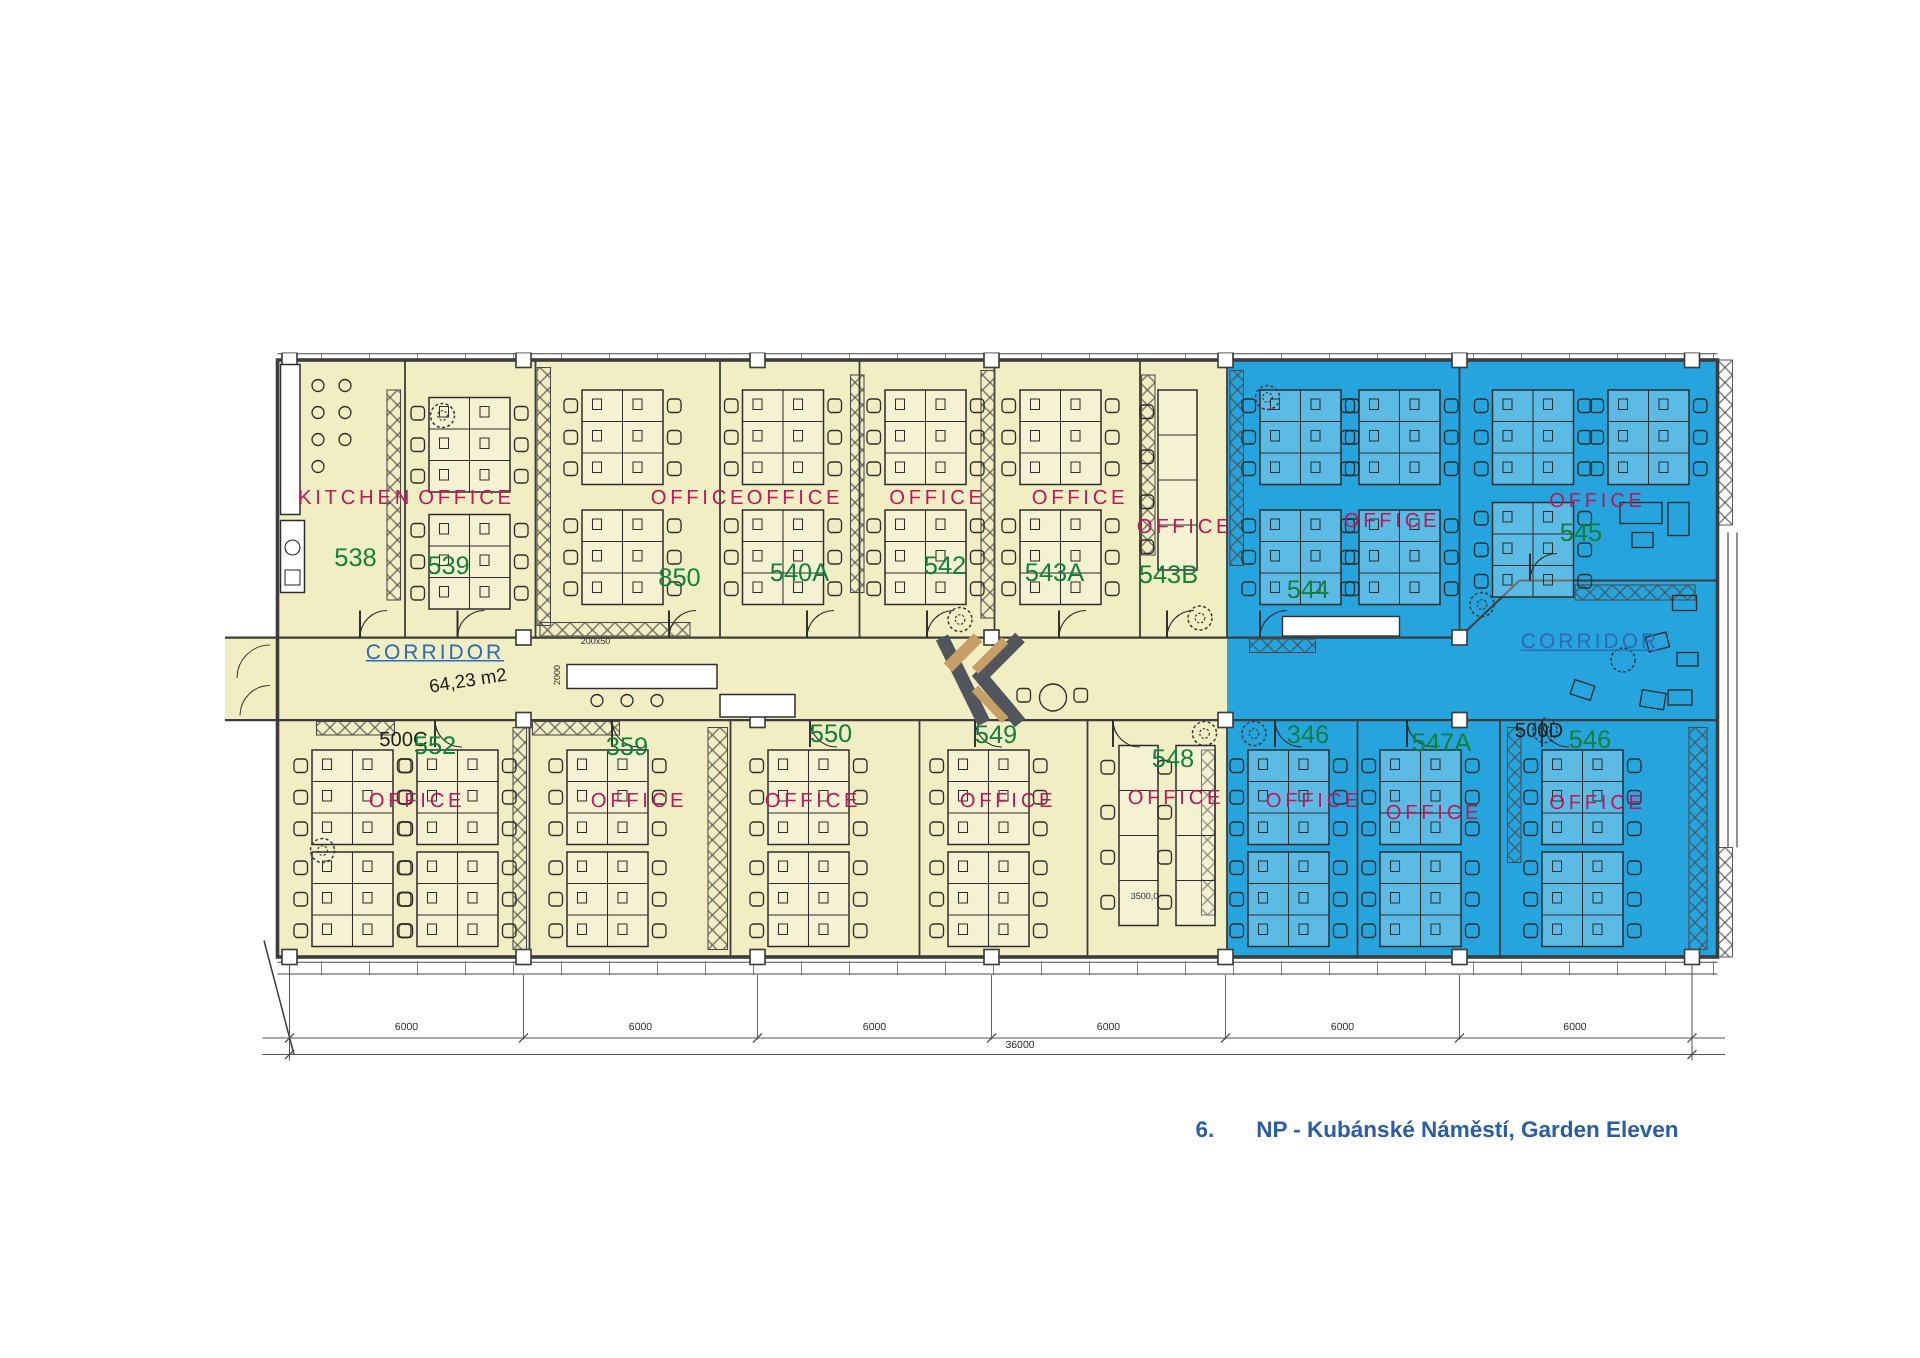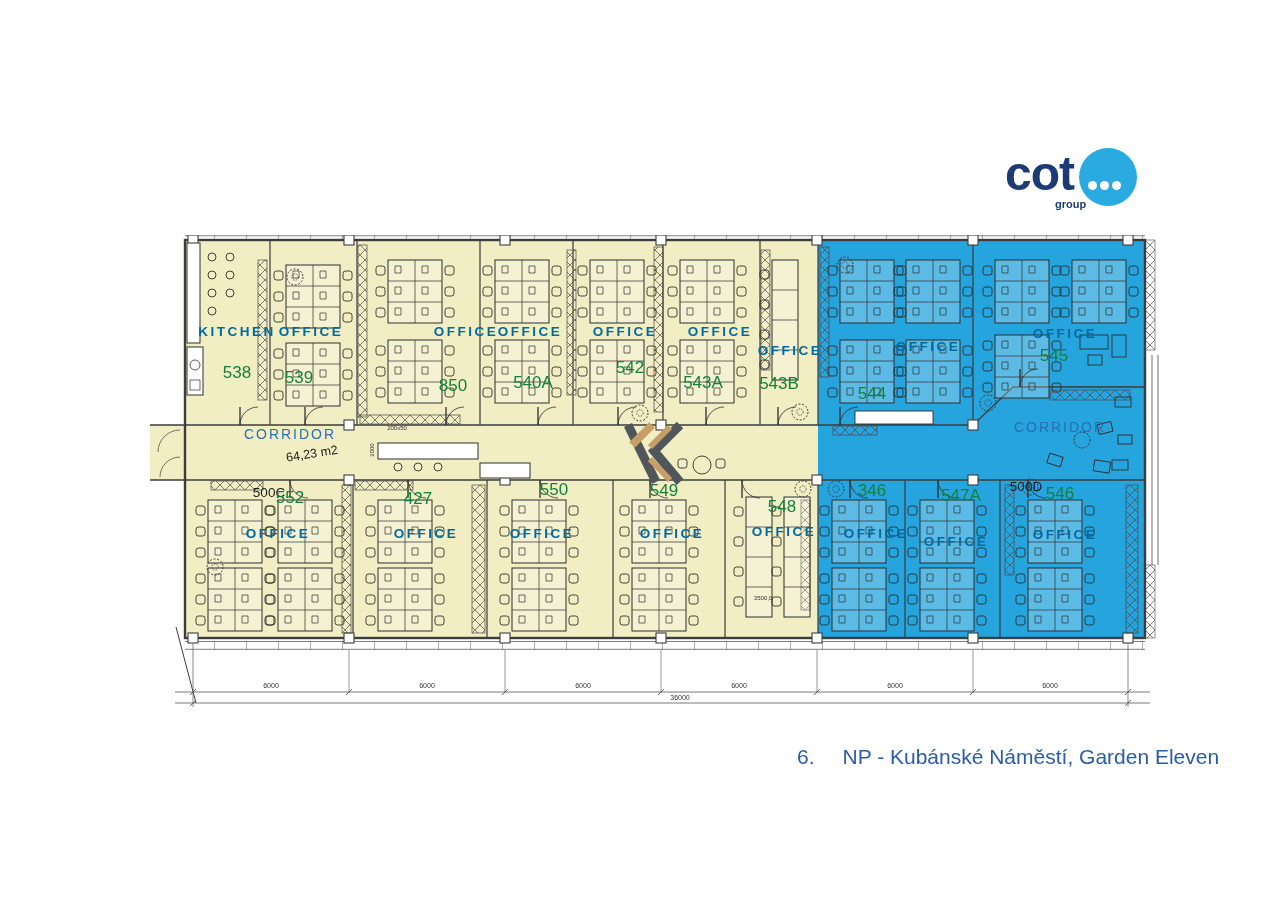--- a/index.html
+++ b/index.html
@@ -11,51 +11,42 @@
   #logo{position:absolute;left:1005px;top:148px;width:140px;height:70px;}
   #logo .brand{position:absolute;left:0;top:2px;font-size:48px;font-weight:800;
                letter-spacing:-1px;color:#1c3b76;line-height:1;}
   #logo .sub{position:absolute;left:50px;top:50px;font-size:11px;font-weight:700;color:#1c3b76;}
   #logo .ball{position:absolute;left:74px;top:0px;width:58px;height:58px;border-radius:50%;
               background:#29abe2;}
   #logo .ball i{position:absolute;top:33px;width:9px;height:9px;border-radius:50%;background:#ffffff;}
   #logo .ball i.d1{left:9px}#logo .ball i.d2{left:21px}#logo .ball i.d3{left:33px}
 
   
-  #caption{position:absolute;left:797px;top:745px;font-size:21px;font-weight:400;
+  #caption{position:absolute;left:797px;top:745px;font-size:15px;font-weight:700;
            color:#2a5ca8;white-space:nowrap;}
   #caption .idx{display:inline-block;margin-right:28px;}
 
   
   #plan{position:absolute;left:150px;top:235px;width:1015px;height:485px;}
   #plan svg{position:absolute;left:0;top:0;}
   .lbl{position:absolute;transform:translate(-50%,-50%);white-space:nowrap;line-height:1;}
-  .type{font-size:13.5px;letter-spacing:2.5px;color:#0369a1;font-weight:700;text-align:center;}
+  .type{font-size:13.5px;letter-spacing:2.5px;color:#be185d;font-weight:400;text-align:center;}
   .num{font-size:17px;color:#15803d;}
-  .cor{font-size:14px;letter-spacing:2px;color:#2e6cb4;}
+  .cor{font-size:14px;letter-spacing:2px;color:#2e6cb4;text-decoration:underline;}
   .cnum{font-size:13.5px;color:#1b1b1b;margin-top:44px;}
   .area{font-size:12.5px;color:#1b1b1b;transform:translate(-50%,-50%) rotate(-9deg);}
   .dim{font-size:7px;color:#333;}
   .ann{font-size:6px;color:#333;}
   .vert{transform:translate(-50%,-50%) rotate(-90deg);}
 </style>
 </head>
 <body>
 
 <div id="stage">
 
-  <div id="logo">
-    <div class="brand">cot</div>
-    <div class="sub">group</div>
-    <div class="ball">
-      <i class="d1"></i>
-        <i class="d2"></i>
-        <i class="d3"></i>
-    </div>
-  </div>
 
   <div id="plan">
 
     <svg width="1015" height="485" viewBox="0 0 1015 485">
       <defs>
         <pattern id="hatchX" width="10" height="10" patternUnits="userSpaceOnUse">
           <path d="M0,0L10,10M10,0L0,10" stroke="#4a4a4a" stroke-width="0.7" fill="none"></path>
         </pattern>
         <pattern id="winTick" width="32" height="10" patternUnits="userSpaceOnUse">
           <path d="M0,0V10" stroke="#4a4a4a" stroke-width="0.9"></path>
@@ -302,39 +293,39 @@
 
     <div class="lbl type" style="left:87px;top:97px">KITCHEN</div>
     <div class="lbl num" style="left:87px;top:137px">538</div>
     <div class="lbl type" style="left:161px;top:97px">OFFICE</div>
     <div class="lbl num" style="left:149px;top:142px">539</div>
     <div class="lbl type" style="left:316px;top:97px">OFFICE</div>
     <div class="lbl num" style="left:303px;top:150px">850</div>
     <div class="lbl type" style="left:380px;top:97px">OFFICE</div>
     <div class="lbl num" style="left:383px;top:147px">540A</div>
     <div class="lbl type" style="left:475px;top:97px">OFFICE</div>
-    <div class="lbl num" style="left:480px;top:132px">542</div>
+    <div class="lbl num" style="left:480px;top:142px">542</div>
     <div class="lbl type" style="left:570px;top:97px">OFFICE</div>
     <div class="lbl num" style="left:553px;top:147px">543A</div>
     <div class="lbl type" style="left:640px;top:116px">OFFICE</div>
     <div class="lbl num" style="left:629px;top:148px">543B</div>
     <div class="lbl type" style="left:778px;top:112px">OFFICE</div>
     <div class="lbl num" style="left:722px;top:158px">544</div>
     <div class="lbl type" style="left:915px;top:99px">OFFICE</div>
     <div class="lbl num" style="left:904px;top:120px">545</div>
 
     <div class="lbl cor" style="left:140px;top:199px">CORRIDOR</div>
     <div class="lbl cnum" style="left:119px;top:214px">500C</div>
     <div class="lbl area" style="left:162px;top:219px">64,23 m2</div>
     <div class="lbl cor" style="left:910px;top:192px">CORRIDOR</div>
     <div class="lbl cnum" style="left:876px;top:208px">500D</div>
 
     <div class="lbl num" style="left:140px;top:262px">552</div>
     <div class="lbl type" style="left:128px;top:299px">OFFICE</div>
-    <div class="lbl num" style="left:268px;top:263px">427</div>
+    <div class="lbl num" style="left:268px;top:263px">359</div>
     <div class="lbl type" style="left:276px;top:299px">OFFICE</div>
     <div class="lbl num" style="left:404px;top:254px">550</div>
     <div class="lbl type" style="left:392px;top:299px">OFFICE</div>
     <div class="lbl num" style="left:514px;top:255px">549</div>
     <div class="lbl type" style="left:522px;top:299px">OFFICE</div>
     <div class="lbl num" style="left:632px;top:271px">548</div>
     <div class="lbl type" style="left:634px;top:297px">OFFICE</div>
     <div class="lbl num" style="left:722px;top:255px">346</div>
     <div class="lbl type" style="left:726px;top:299px">OFFICE</div>
     <div class="lbl num" style="left:811px;top:260px">547A</div>

